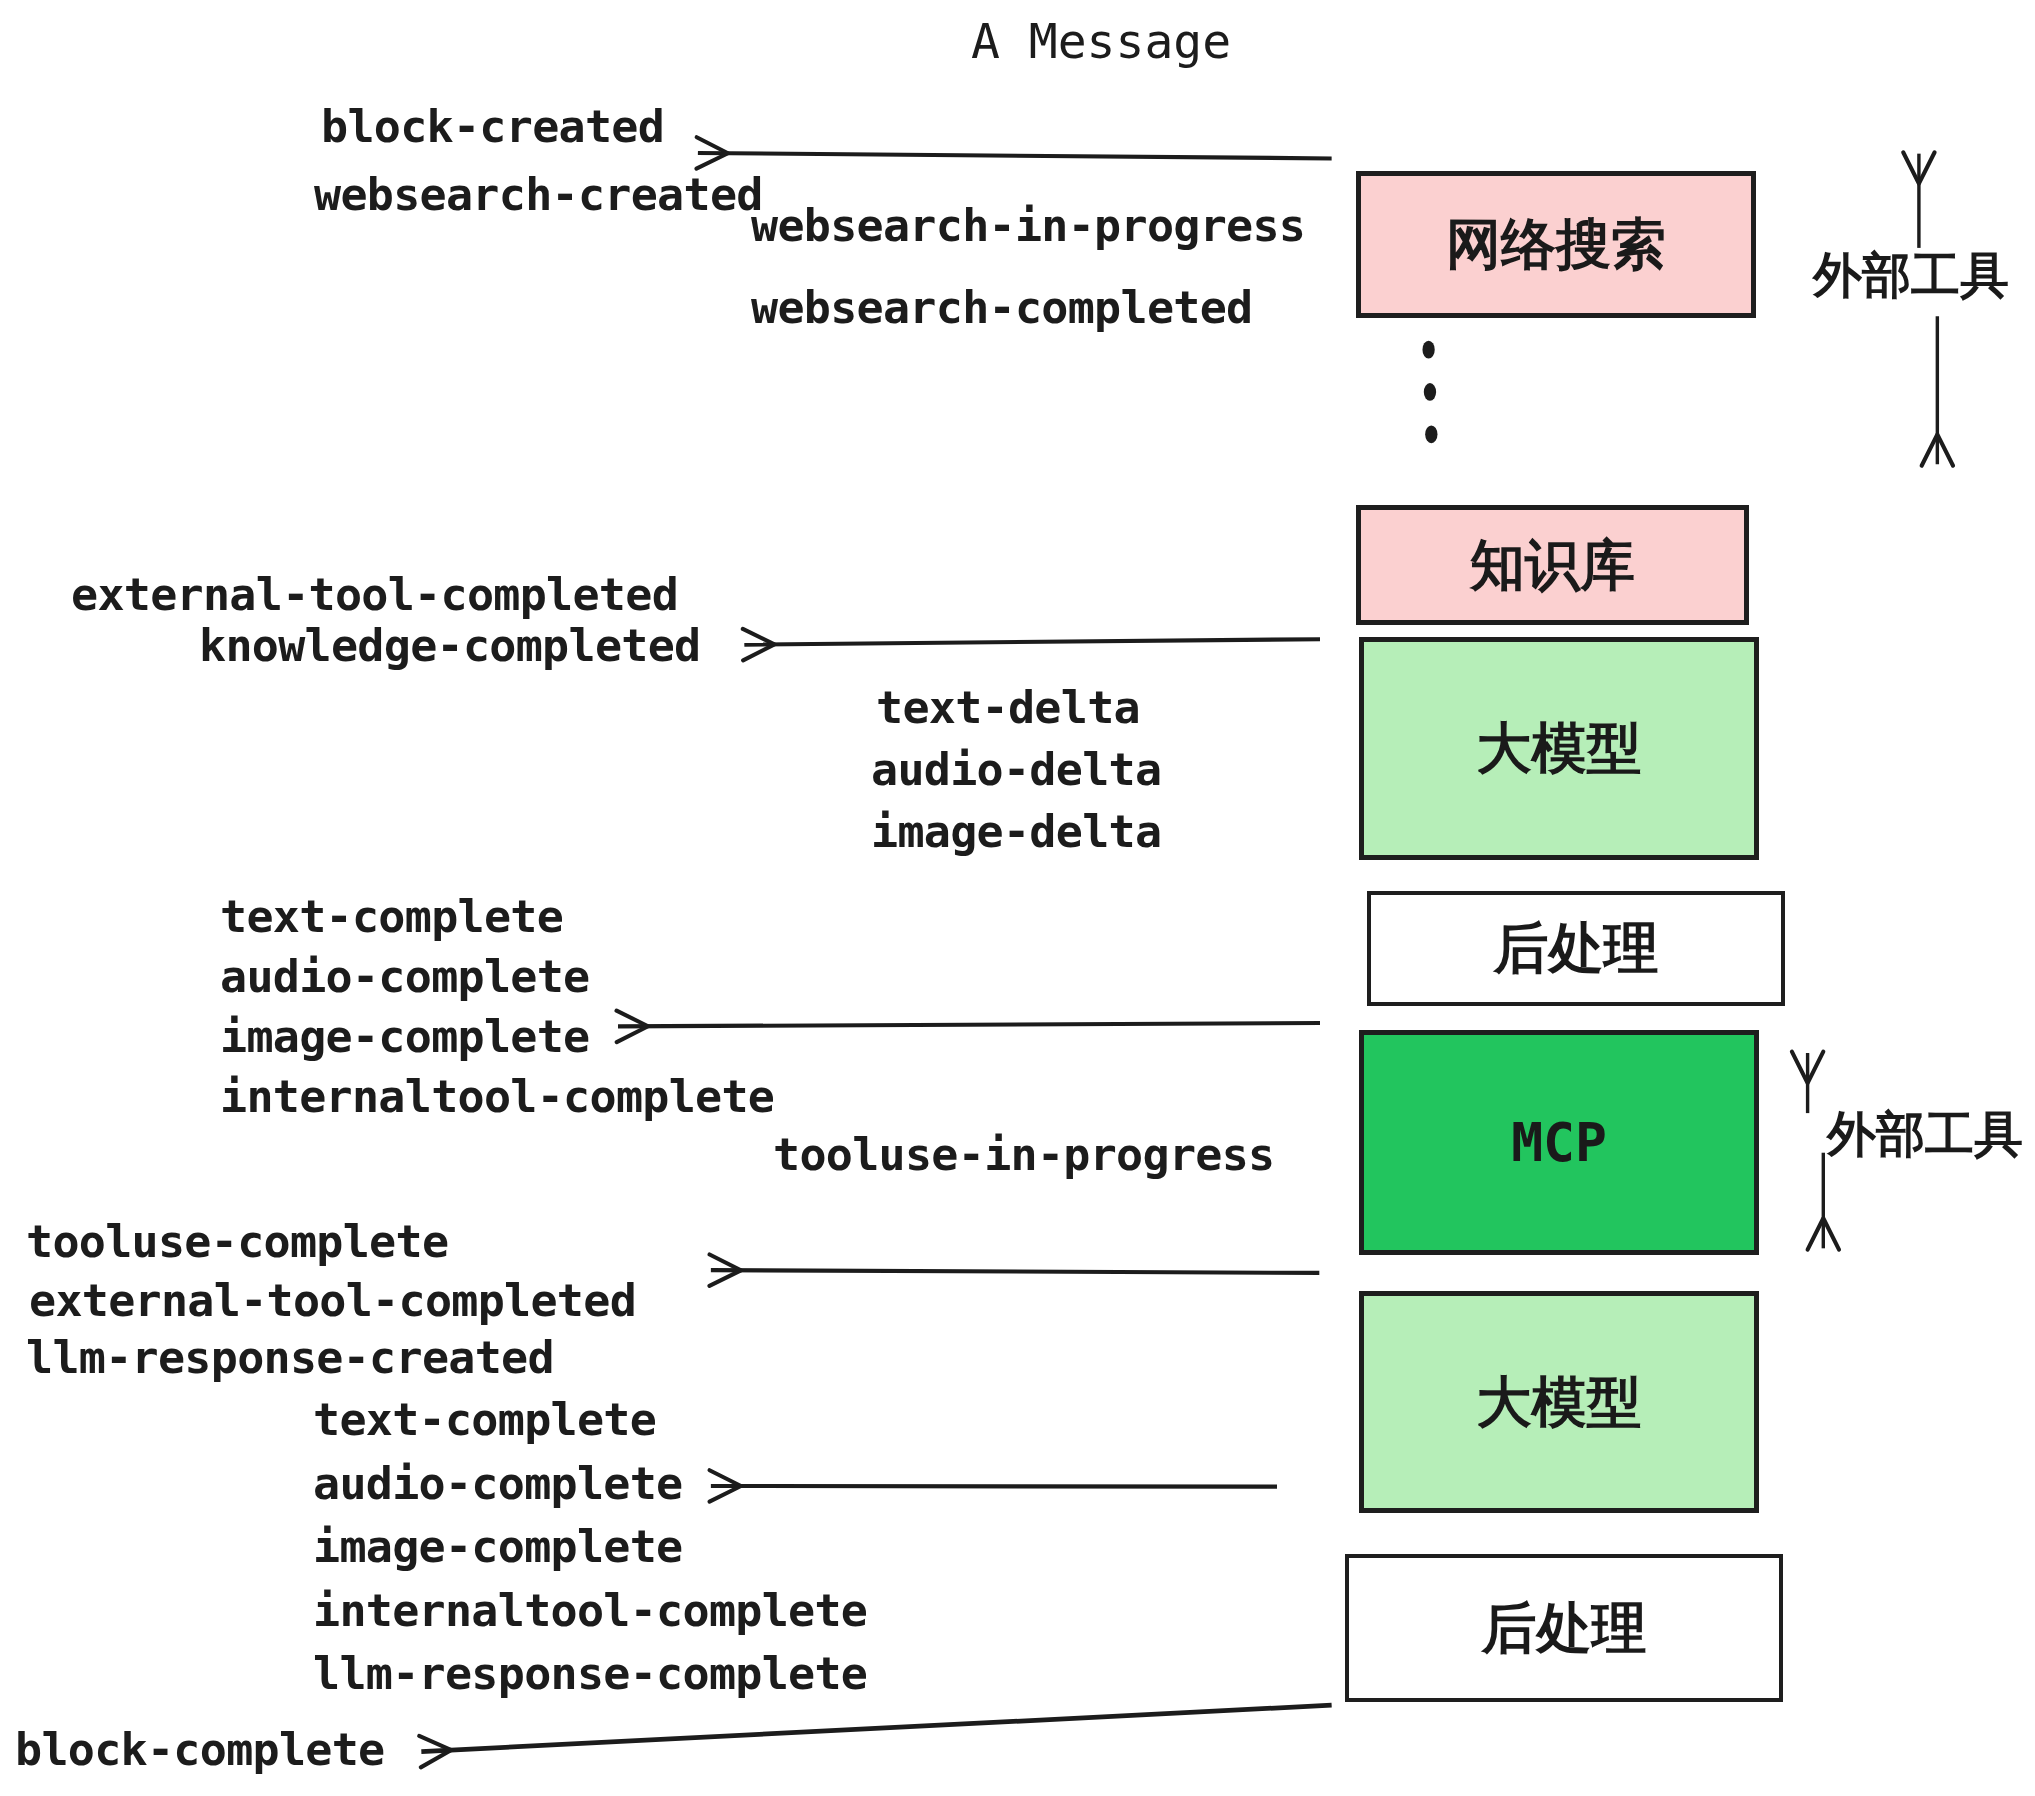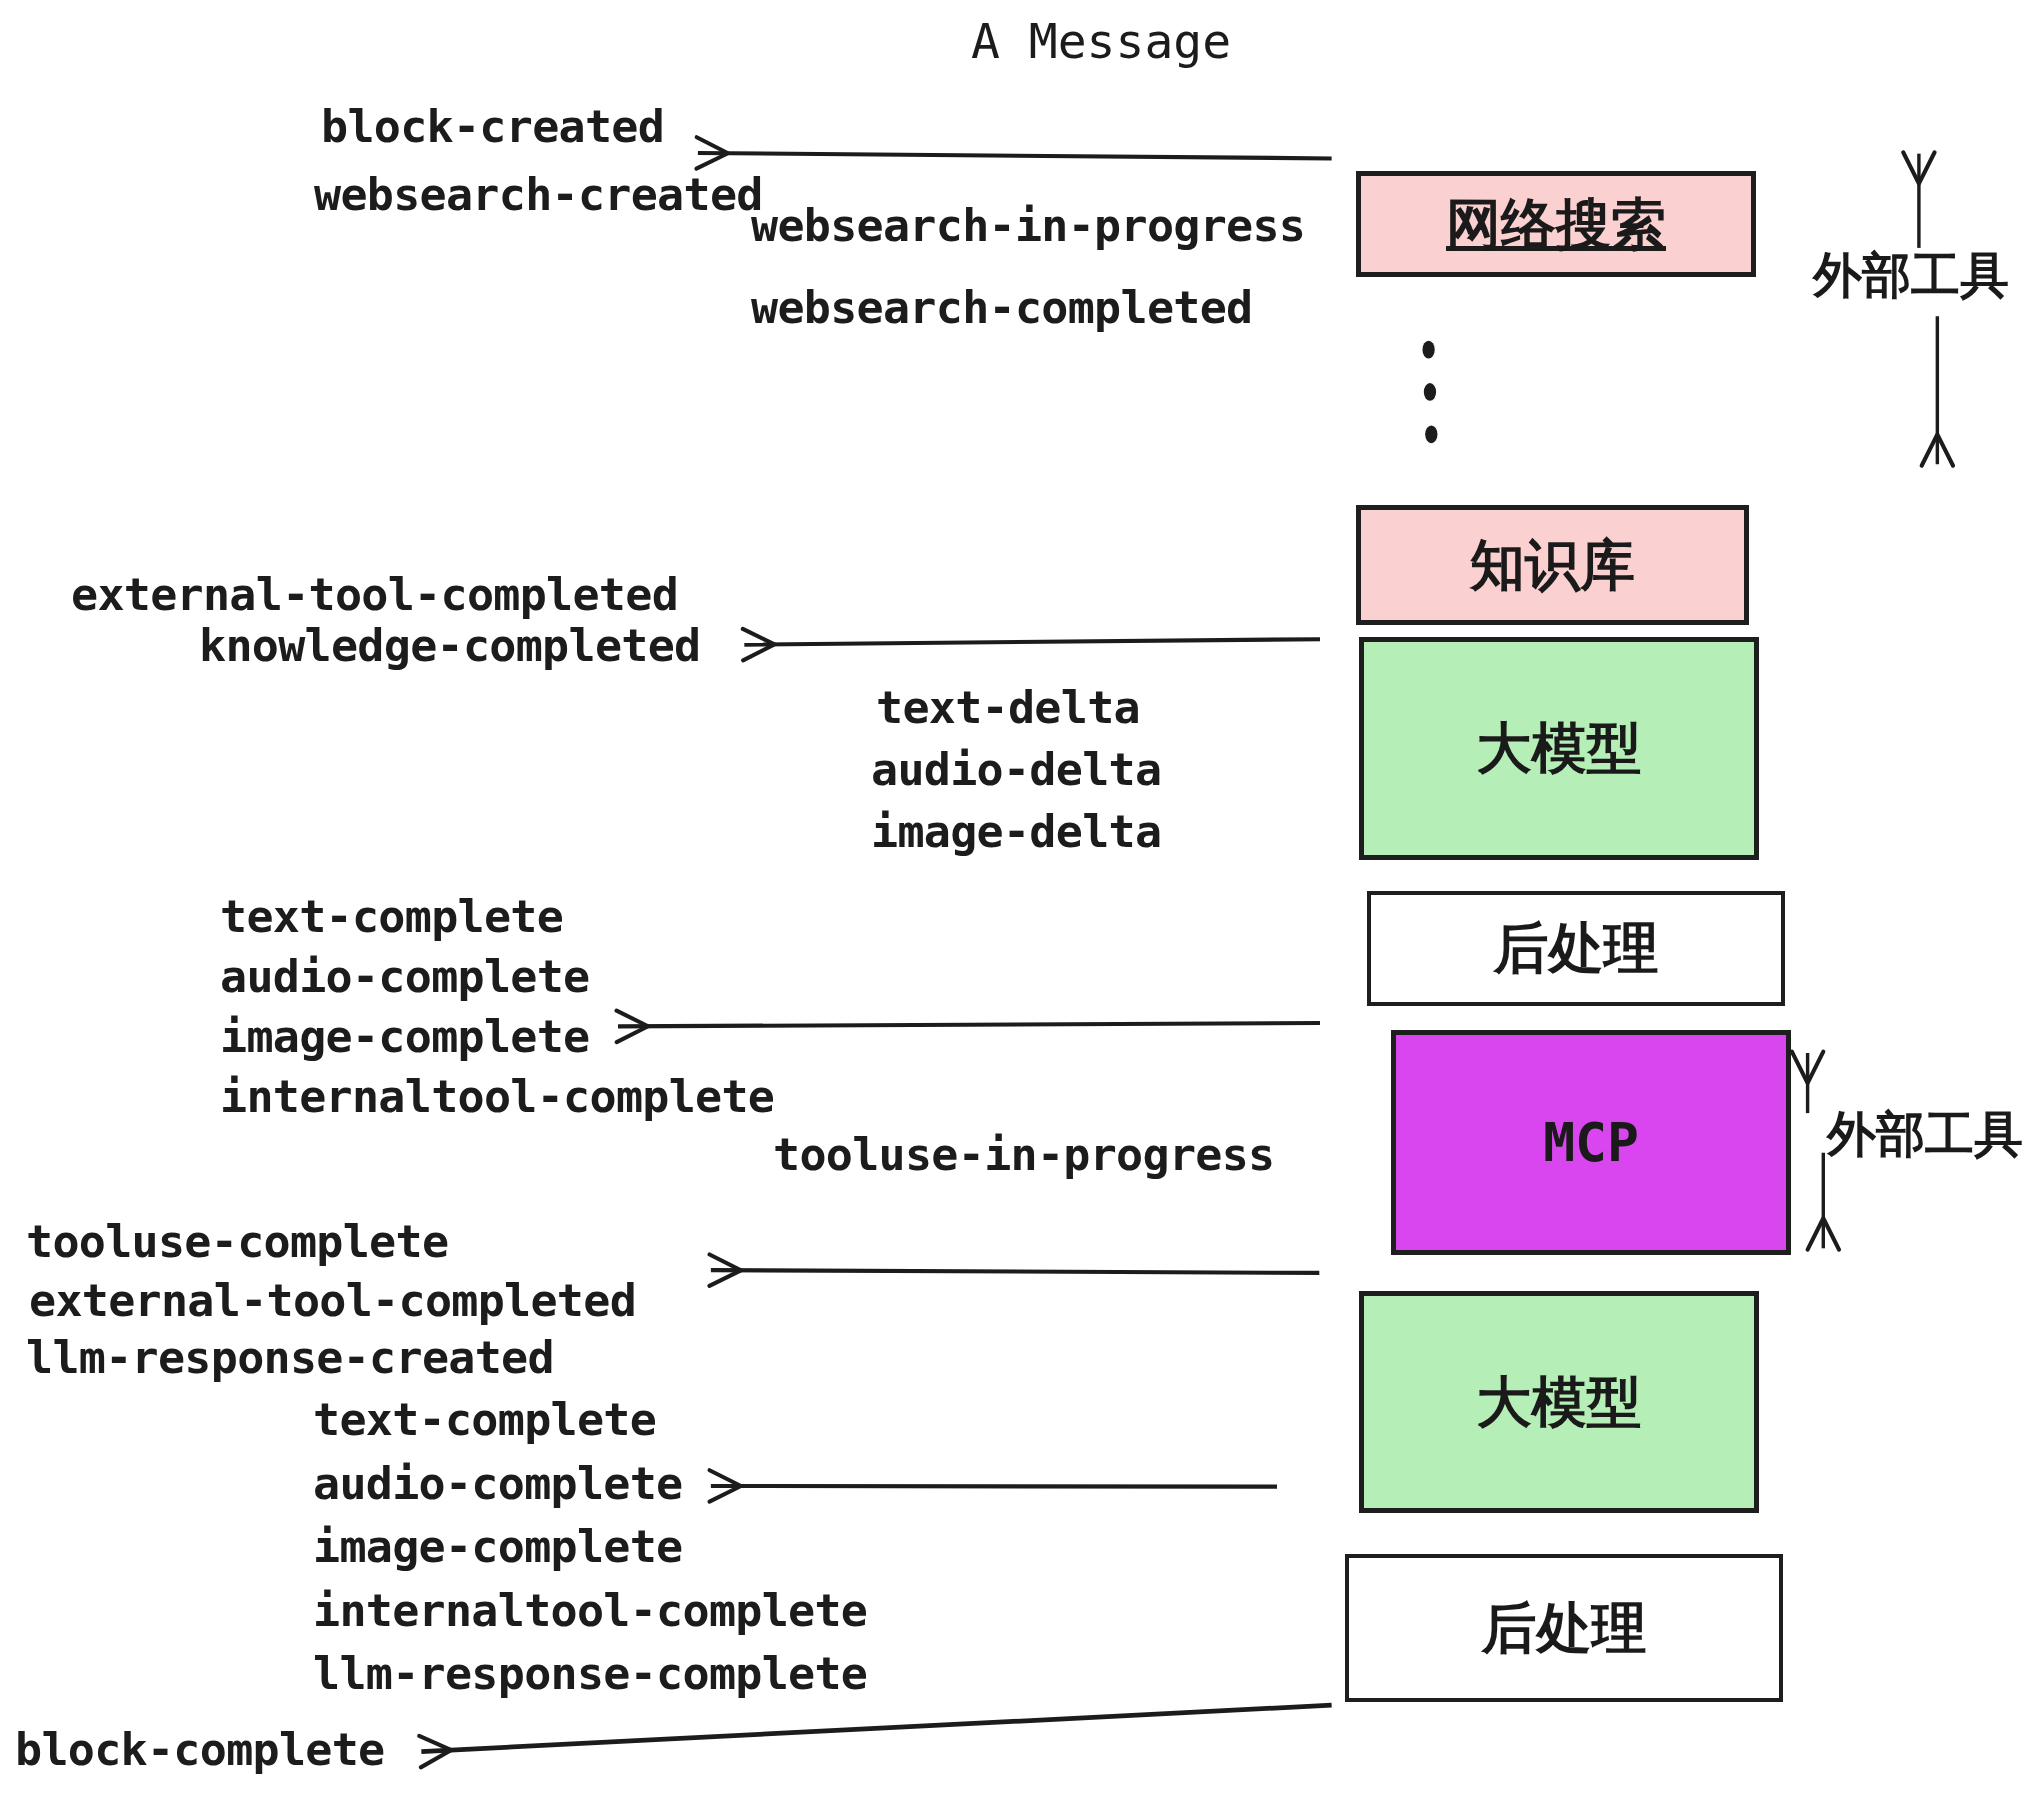--- a/index.html
+++ b/index.html
@@ -71,37 +71,37 @@
   <div class="ev" style="left:26px;top:1219px">tooluse-complete</div>
   <div class="ev" style="left:29px;top:1278px">external-tool-completed</div>
   <div class="ev" style="left:26px;top:1335px">llm-response-created</div>
   <div class="ev" style="left:313px;top:1397px">text-complete</div>
   <div class="ev" style="left:313px;top:1461px">audio-complete</div>
   <div class="ev" style="left:313px;top:1524px">image-complete</div>
   <div class="ev" style="left:313px;top:1588px">internaltool-complete</div>
   <div class="ev" style="left:313px;top:1651px">llm-response-complete</div>
   <div class="ev" style="left:15px;top:1727px">block-complete</div>
 
-  <div class="box" style="left: 1356px; top: 171px; width: 400px; height: 106px; background: rgb(251, 208, 208); text-decoration: underline;">
+  <div class="box" style="left: 1356px; top: 171px; width: 400px; height: 147px; background: rgb(251, 208, 208);">
     <span class="box-label">网络搜索</span>
   </div>
 
   <div class="box" style="left: 1356px; top: 505px; width: 393px; height: 120px; background: rgb(251, 208, 208);">
     <span class="box-label">知识库</span>
   </div>
 
   <div class="box" style="left: 1359px; top: 637px; width: 400px; height: 223px; background: rgb(182, 238, 184);">
     <span class="box-label">大模型</span>
   </div>
 
   <div class="box" style="left: 1367px; top: 891px; width: 418px; height: 115px; border-width: 4.8px; background: rgb(255, 255, 255);">
     <span class="box-label">后处理</span>
   </div>
 
-  <div class="box" style="left: 1359px; top: 1030px; width: 400px; height: 225px; background: #d946ef; margin-left: 32px;">
+  <div class="box" style="left: 1359px; top: 1030px; width: 400px; height: 225px; background: #22c55e;">
     <span class="box-label latin">MCP</span>
   </div>
 
   <div class="box" style="left: 1359px; top: 1291px; width: 400px; height: 222px; background: rgb(182, 238, 184);">
     <span class="box-label">大模型</span>
   </div>
 
   <div class="box" style="left: 1345px; top: 1554px; width: 438px; height: 148px; border-width: 4.8px; background: rgb(255, 255, 255);">
     <span class="box-label">后处理</span>
   </div>

